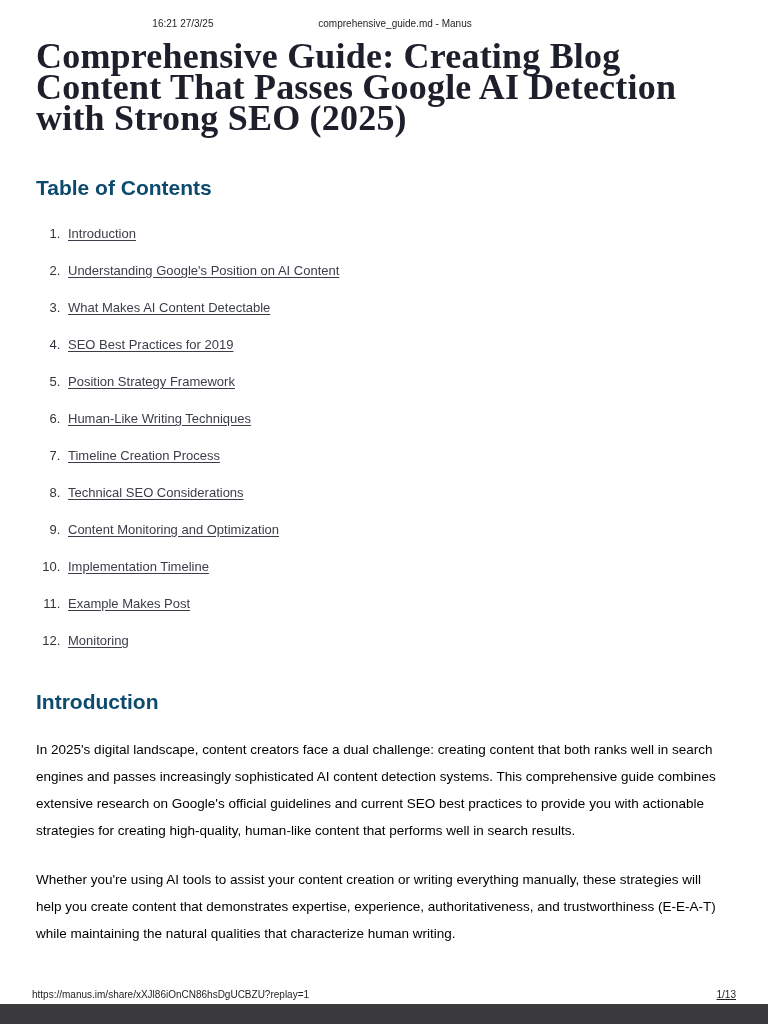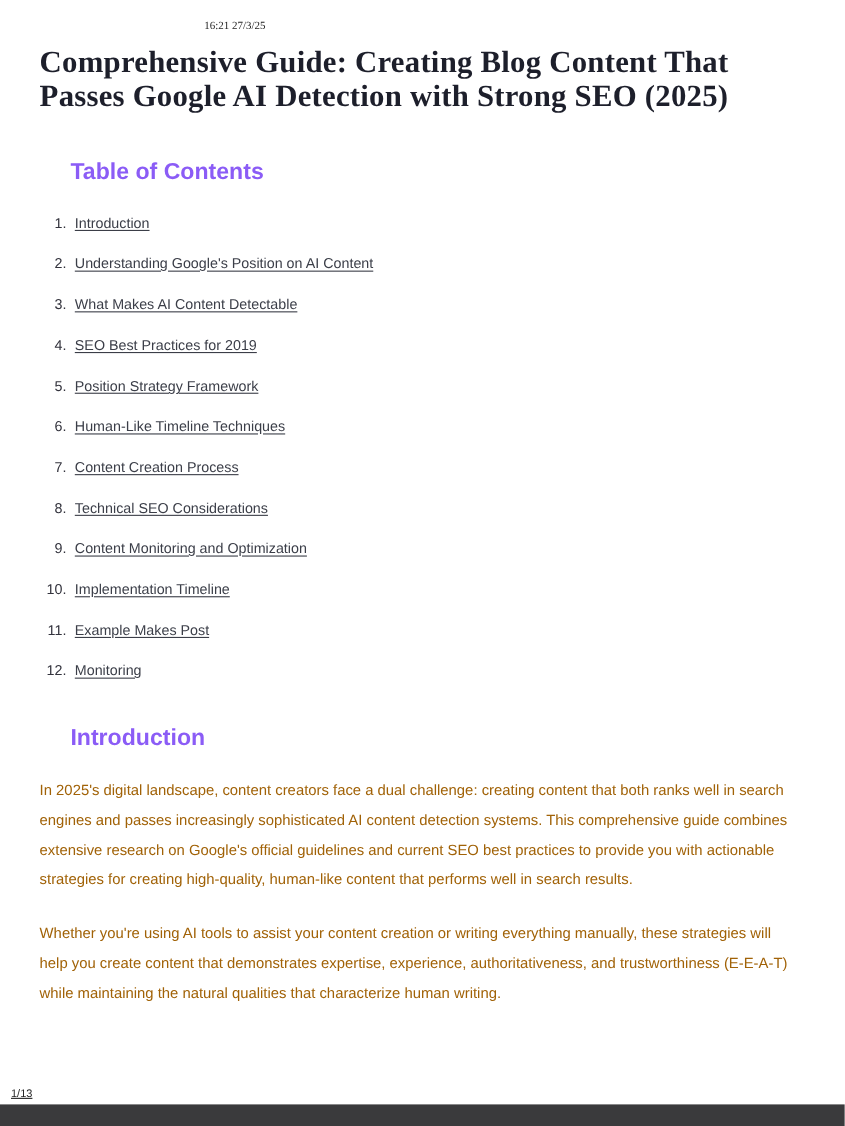--- a/index.html
+++ b/index.html
@@ -11,62 +11,61 @@
     overflow: hidden;
     color: #4a4a55;
   }
   .print-header {
     display: flex;
     align-items: flex-start;
     padding: 18px 10px 0 32px;
     font-size: 10px;
     color: #1f1f1f;
   }
-  .print-header .hdr-left { flex: 1; text-align: center; font-family: Liberation Serif, serif; }
+  .print-header .hdr-left { flex: 1; text-align: right; }
   .print-header .hdr-center { flex: 2; text-align: center; }
   .print-header .hdr-right { flex: 1; }
   .content {
     padding: 6px 44px 0 36px;
   }
   h1.doc-title {
     font-family: "Liberation Serif", serif;
     font-weight: 700;
-    font-size: 28px;
+    font-size: 36px;
     line-height: 31px;
     color: #1d1f2b;
     margin-top: 6px;
     letter-spacing: 0.2px;
   }
   h2.section-heading {
     font-size: 21px;
     font-weight: 700;
-    color: #8b5cf6;
+    color: #0c4a6e;
     margin-top: 42px;
-    margin-left: 28px;
   }
   ol.toc {
     margin-top: 26px;
     padding-left: 28px;
     font-size: 13px;
     color: #33333d;
   }
   ol.toc li {
     margin-bottom: 22px;
     padding-left: 4px;
   }
   ol.toc li a {
     color: #3b3e48;
     text-decoration: underline;
     text-underline-offset: 2px;
   }
   .content p.body-para {
     margin-top: 22px;
     font-size: 13.5px;
     line-height: 27px;
-    color: #a16207;
+    color: #000000;
     max-width: 692px;
   }
   .print-footer {
     position: absolute;
     left: 10px;
     right: 10px;
     bottom: 24px;
     display: flex;
     justify-content: space-between;
     font-size: 10px;
@@ -81,20 +80,21 @@
     width: 100%;
     height: 20px;
     background: #3a3a3c;
   }
 </style>
 </head>
 <body>
 
 <header class="print-header">
   <span class="hdr-left">16:21 27/3/25</span>
+  <span class="hdr-center">comprehensive_guide.md - Manus</span>
   <span class="hdr-right"></span>
 </header>
 
 <main class="content">
   <h1 class="doc-title">Comprehensive Guide: Creating Blog Content That Passes Google AI Detection with Strong SEO (2025)</h1>
 
   <h2 class="section-heading">Table of Contents</h2>
 
   <ol class="toc">
 
@@ -112,25 +112,25 @@
 
       <li>
         <a href="#">SEO Best Practices for 2019</a>
       </li>
 
       <li>
         <a href="#">Position Strategy Framework</a>
       </li>
 
       <li>
-        <a href="#">Human-Like Timeline Techniques</a>
+        <a href="#">Human-Like Writing Techniques</a>
       </li>
 
       <li>
-        <a href="#">Content Creation Process</a>
+        <a href="#">Timeline Creation Process</a>
       </li>
 
       <li>
         <a href="#">Technical SEO Considerations</a>
       </li>
 
       <li>
         <a href="#">Content Monitoring and Optimization</a>
       </li>
 
@@ -147,16 +147,17 @@
       </li>
     </ol>
 
   <h2 class="section-heading">Introduction</h2>
 
   <p class="body-para">In 2025's digital landscape, content creators face a dual challenge: creating content that both ranks well in search engines and passes increasingly sophisticated AI content detection systems. This comprehensive guide combines extensive research on Google's official guidelines and current SEO best practices to provide you with actionable strategies for creating high-quality, human-like content that performs well in search results.</p>
   <p class="body-para">Whether you're using AI tools to assist your content creation or writing everything manually, these strategies will help you create content that demonstrates expertise, experience, authoritativeness, and trustworthiness (E-E-A-T) while maintaining the natural qualities that characterize human writing.</p>
 </main>
 
 <footer class="print-footer">
+  <span class="footer-url">https://manus.im/share/xXJl86iOnCN86hsDgUCBZU?replay=1</span>
   <span class="footer-page">1/13</span>
 </footer>
 
 <div class="bottom-bar"></div>
 
 </body></html>

